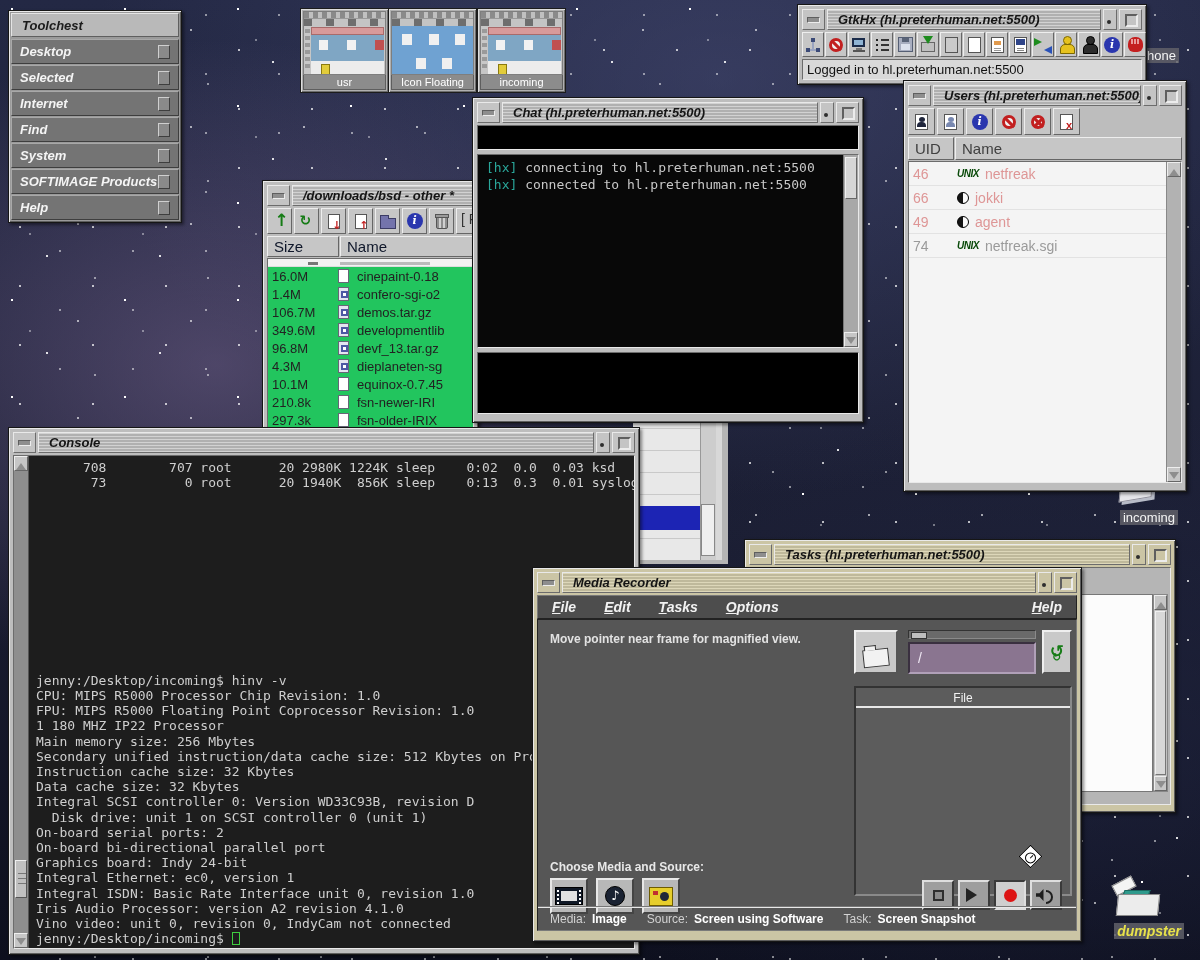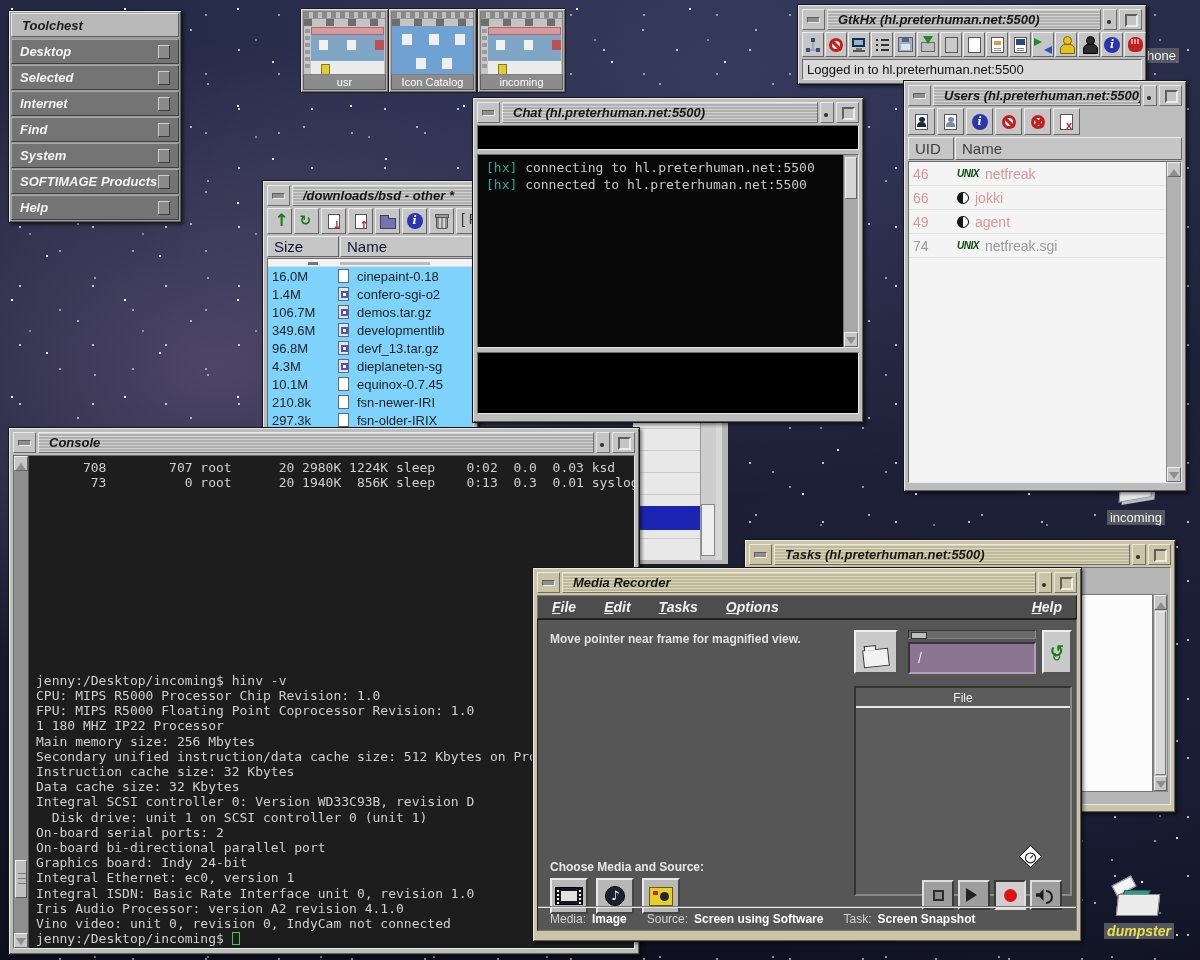--- a/index.html
+++ b/index.html
@@ -184,21 +184,21 @@
   
   #fm{left:262px;top:180px;width:217px;height:260px;z-index:6}
   #fm-toolbar{display:flex;gap:2px;margin-bottom:2px;align-items:stretch}
   #fm-toolbar .btn{width:25px;height:26px}
   .fm-pathfrag{font:14px "Liberation Sans",sans-serif;color:#333;background:#c6c6c6;border:1px solid;border-color:#eee #666 #666 #eee;
      padding:2px 2px 0 4px;flex:1;white-space:nowrap;overflow:hidden}
   .fm-cols{display:flex;gap:1px;margin-bottom:1px}
   .fm-col{background:#c6c6c6;border:1px solid;border-color:#eee #666 #666 #eee;font:15px "Liberation Sans",sans-serif;color:#0f172a;padding:1px 6px}
   .fm-col.size{width:72px}
   .fm-col.name{flex:1}
-  #fm-list{background:#7dd3fc;border:1px solid;border-color:#6c6c6c #e9e9e9 #e9e9e9 #6c6c6c;height:172px;overflow:hidden;position:relative;padding-top:0}
+  #fm-list{background:#22c55e;border:1px solid;border-color:#6c6c6c #e9e9e9 #e9e9e9 #6c6c6c;height:172px;overflow:hidden;position:relative;padding-top:0}
   #fm-list::before{content:"";display:block;height:7px;background:#f2f2f2;border-bottom:1px solid #ddd;
      background-image:linear-gradient(#777,#777),linear-gradient(#bbb,#bbb);background-size:10px 3px,90px 3px;
      background-position:40px 3px,72px 3px;background-repeat:no-repeat}
   .fm-row{display:flex;align-items:center;height:18px;gap:8px;padding:0 4px}
   .fm-size{width:58px;font:13px "Liberation Sans",sans-serif;color:#222}
   .fm-name{font:13px "Liberation Sans",sans-serif;color:#222;white-space:nowrap}
   .doc,.doc-c{width:11px;height:14px;background:#fff;border:1px solid #667;position:relative;flex:none}
   .doc-c{background:#e4e4f0}
   .doc-c::after{content:"";position:absolute;left:2px;top:3px;width:7px;height:7px;
      background:radial-gradient(circle 1.5px at center,#fff 97%,#4e58a4 97%)}
@@ -273,21 +273,21 @@
   .record-icon{width:13px;height:13px;border-radius:50%;background:#dd1414;margin:auto}
   .speaker-icon{width:20px;height:14px;margin:auto}
   .speaker-icon::before{content:"";position:absolute;left:0;top:1px;width:10px;height:12px;background:#1e1e1e;
      clip-path:polygon(0 35%,35% 35%,75% 0,75% 100%,35% 65%,0 65%)}
   .speaker-icon::after{content:"";position:absolute;left:10px;top:2px;width:5px;height:10px;border:2px solid #1e1e1e;border-left:none;border-radius:0 7px 7px 0}
   #rec-status{position:absolute;left:0;right:0;bottom:0;height:24px;border-top:1px solid #777;box-shadow:0 1px 0 #e8e8e8 inset;
      display:flex;align-items:center;gap:6px;padding:0 12px;font:12px "Liberation Sans",sans-serif;color:#d2d2d2}
   #rec-status b{color:#fff;font-weight:bold;margin-right:14px}
 
   
-  .desk-icon{position:absolute;z-index:1;text-align:center}
+  .desk-icon{position:absolute;z-index:1;text-align:right}
   .desk-label{display:inline-block;background:rgba(96,96,104,.85);color:#f4f4f4;font:13px "Liberation Sans",sans-serif;padding:0 3px}
   .desk-label.yellow{color:#e8e24a;font:bold italic 14px "Liberation Sans",sans-serif}
   .paper-glyph{width:40px;height:30px;margin:0 auto 4px;position:relative}
   .paper-glyph::before{content:"";position:absolute;left:4px;top:2px;width:30px;height:22px;background:#e6e6ea;
      border:1px solid #8a8a96;transform:skewX(-14deg) rotate(-10deg);box-shadow:3px 3px 0 #b8bcc8}
   .paper-glyph::after{content:"";position:absolute;left:12px;top:6px;width:14px;height:2px;background:#9a9aa6;transform:rotate(-10deg)}
   .dumpster-glyph{width:56px;height:40px;margin:0 auto 2px;position:relative}
   .dumpster-glyph .body{position:absolute;left:6px;top:14px;width:42px;height:22px;background:#ececec;border:1px solid #8a8a8a;transform:skewX(-6deg)}
   .dumpster-glyph .teal{position:absolute;left:12px;top:10px;width:26px;height:9px;background:#2e9a8c;border:1px solid #1a6a60;transform:skewX(-20deg)}
   .dumpster-glyph .lid{position:absolute;left:2px;top:0;width:22px;height:12px;background:#f4f4f4;border:1px solid #8a8a8a;transform:rotate(-28deg)}
@@ -365,21 +365,21 @@
       <div class="m-sb"></div>
   </div>
   <div class="mini-label">usr</div>
 </div>
 <div class="mini" id="mini-catalog">
   <div class="art">
     <div class="m-title"></div>
       <div class="m-menu"></div>
       <div class="m-cat"></div>
   </div>
-  <div class="mini-label">Icon Catalog</div>
+  <div class="mini-label">Icon Floating</div>
 </div>
 <div class="mini" id="mini-incoming">
   <div class="art">
     <div class="m-title"></div>
       <div class="m-menu"></div>
       <div class="m-pink"></div>
       <div class="m-blue"></div>
       <div class="m-white"></div>
       <div class="m-sb"></div>
   </div>

